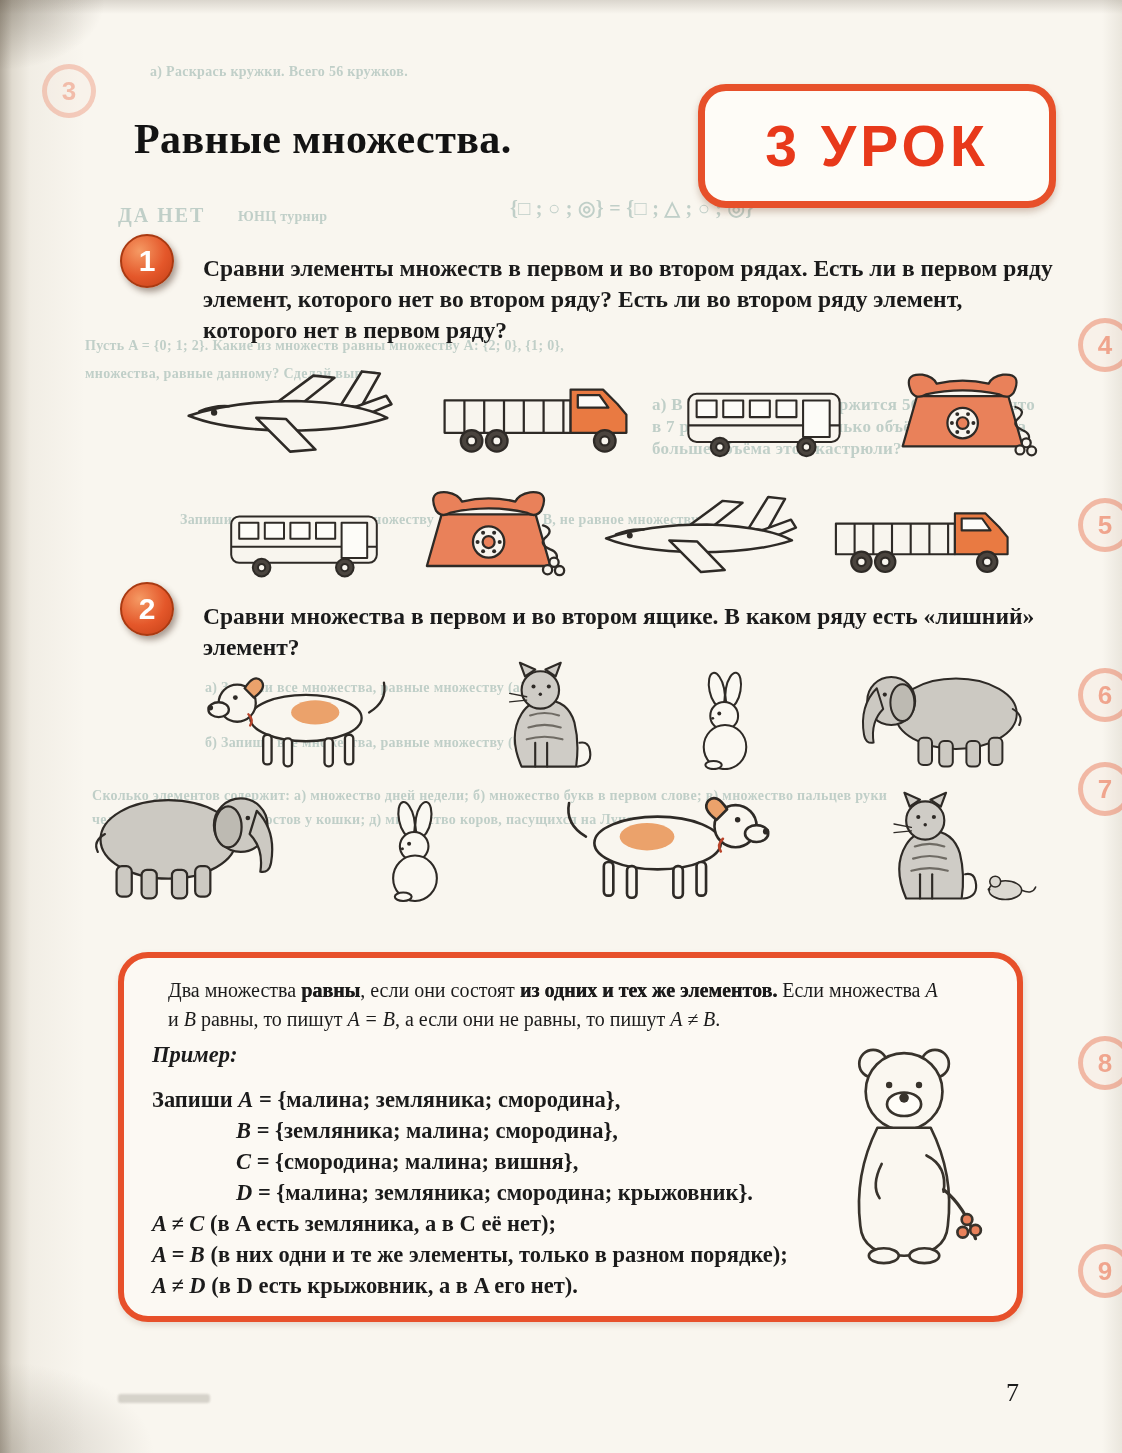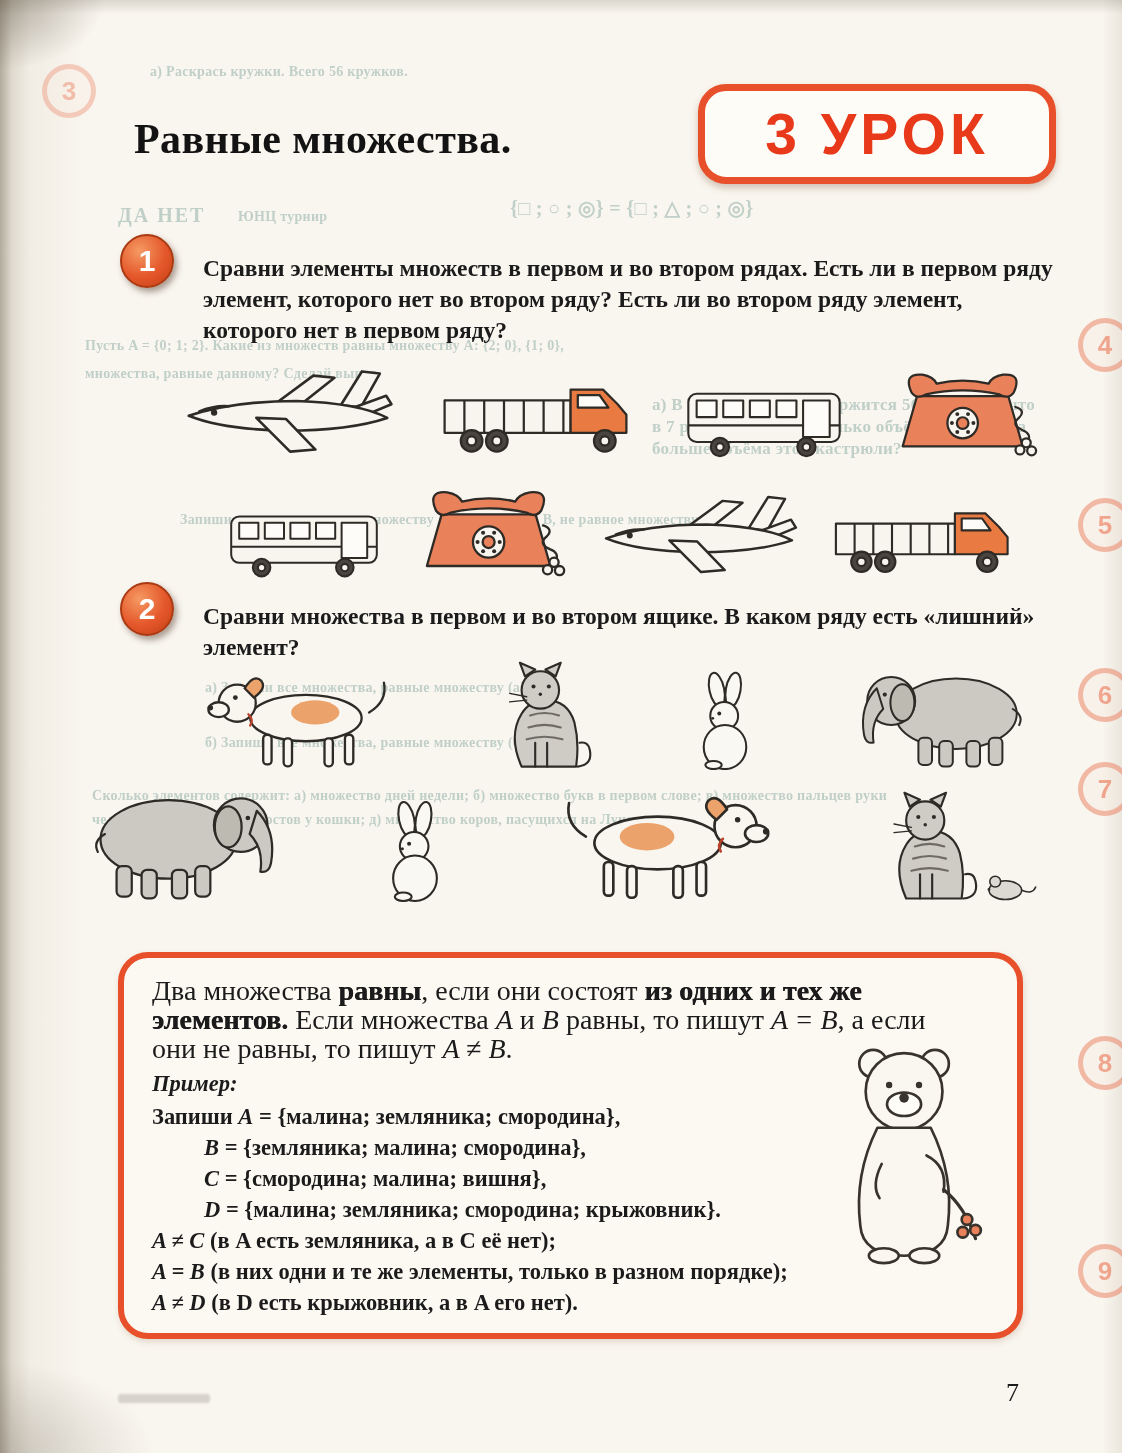--- a/index.html
+++ b/index.html
@@ -20,21 +20,21 @@
   .nw{white-space:nowrap;}
   .gbadge{position:absolute;width:54px;height:54px;border-radius:50%;
       border:5px solid rgba(231,84,44,.36);background:rgba(246,226,216,.25);
       color:rgba(231,84,44,.48);font:700 26px/44px "Liberation Sans",sans-serif;
       text-align:center;filter:blur(.4px);}
   .imprint{position:absolute;left:118px;top:1394px;width:92px;height:9px;
       background:rgba(90,85,75,.22);filter:blur(1.2px);border-radius:3px;}
   
   .title{position:absolute;left:118px;top:96px;margin:16px;font-size:42px;line-height:55px;
       font-weight:700;letter-spacing:.4px;color:#131313;}
-  .lesson-badge{position:absolute;left:698px;top:84px;width:358px;height:100px;
+  .lesson-badge{position:absolute;left:698px;top:84px;width:358px;height:124px;
       background:#fefcf7;border:7px solid #e7502a;border-radius:28px;
       display:flex;align-items:center;justify-content:center;
       box-shadow:0 4px 7px rgba(120,70,40,.30);}
   .lesson-badge span{font-family:"Liberation Sans",sans-serif;font-weight:700;
       font-size:57px;color:#e8391b;letter-spacing:4px;}
   
   .task-num{position:absolute;width:54px;height:54px;border-radius:50%;
       background:radial-gradient(circle at 35% 30%, #f59a64, #e4572a 55%, #c33f16);
       border:2px solid #a93a12;box-shadow:3px 4px 6px rgba(70,45,30,.45);
       display:flex;align-items:center;justify-content:center;}
@@ -49,26 +49,26 @@
   #arow2{left:88px;top:772px;width:950px;height:130px;}
   .pict{display:block;}
   .flip{transform:scaleX(-1);}
   .cat-group{position:relative;width:158px;height:118px;}
   .cat-group .catp{position:absolute;left:0;bottom:0;}
   .cat-group .mousep{position:absolute;right:0;bottom:0;}
   
   .rule-box{position:absolute;left:118px;top:952px;width:905px;
       border:6px solid #e7502a;border-radius:30px;background:#fcf9f3;
       padding:18px 28px 14px;box-shadow:1px 3px 6px rgba(120,80,50,.18);}
-  .rb-def{margin:0 0 4px;font-size:28px;line-height:29px;font-weight:400;width:780px;}
+  .rb-def{margin:0 16px 4px;font-size:20px;line-height:29px;font-weight:400;width:780px;}
   .rb-def b{font-weight:700;text-shadow:.4px 0 currentColor;}
   .v{font-style:italic;}
-  .rb-example{margin:6px 0 4px;font-size:22.5px;line-height:29px;font-weight:700;font-style:italic;}
+  .rb-example{margin:6px 0 16px;font-size:22.5px;line-height:29px;font-weight:700;font-style:italic;}
   .rb-set{margin:2px 0;font-size:22.5px;line-height:29px;font-weight:700;}
-  .rb-set.ind{margin-left:52px;}
+  .rb-set.ind{margin-left:84px;}
   .rb-concl{margin:2px 0;font-size:22.5px;line-height:29px;font-weight:700;}
   .bear{position:absolute;right:18px;top:78px;width:192px;}
   .page-num{position:absolute;left:1006px;top:1378px;font-size:26px;}
 </style>
 </head>
 <body>
 
 <svg width="0" height="0" style="position:absolute" aria-hidden="true">
   <symbol id="sym-plane" viewBox="0 0 200 90">
     <g fill="#f8f5ee" stroke="#2e2a26" stroke-width="2.5" stroke-linejoin="round" stroke-linecap="round">

